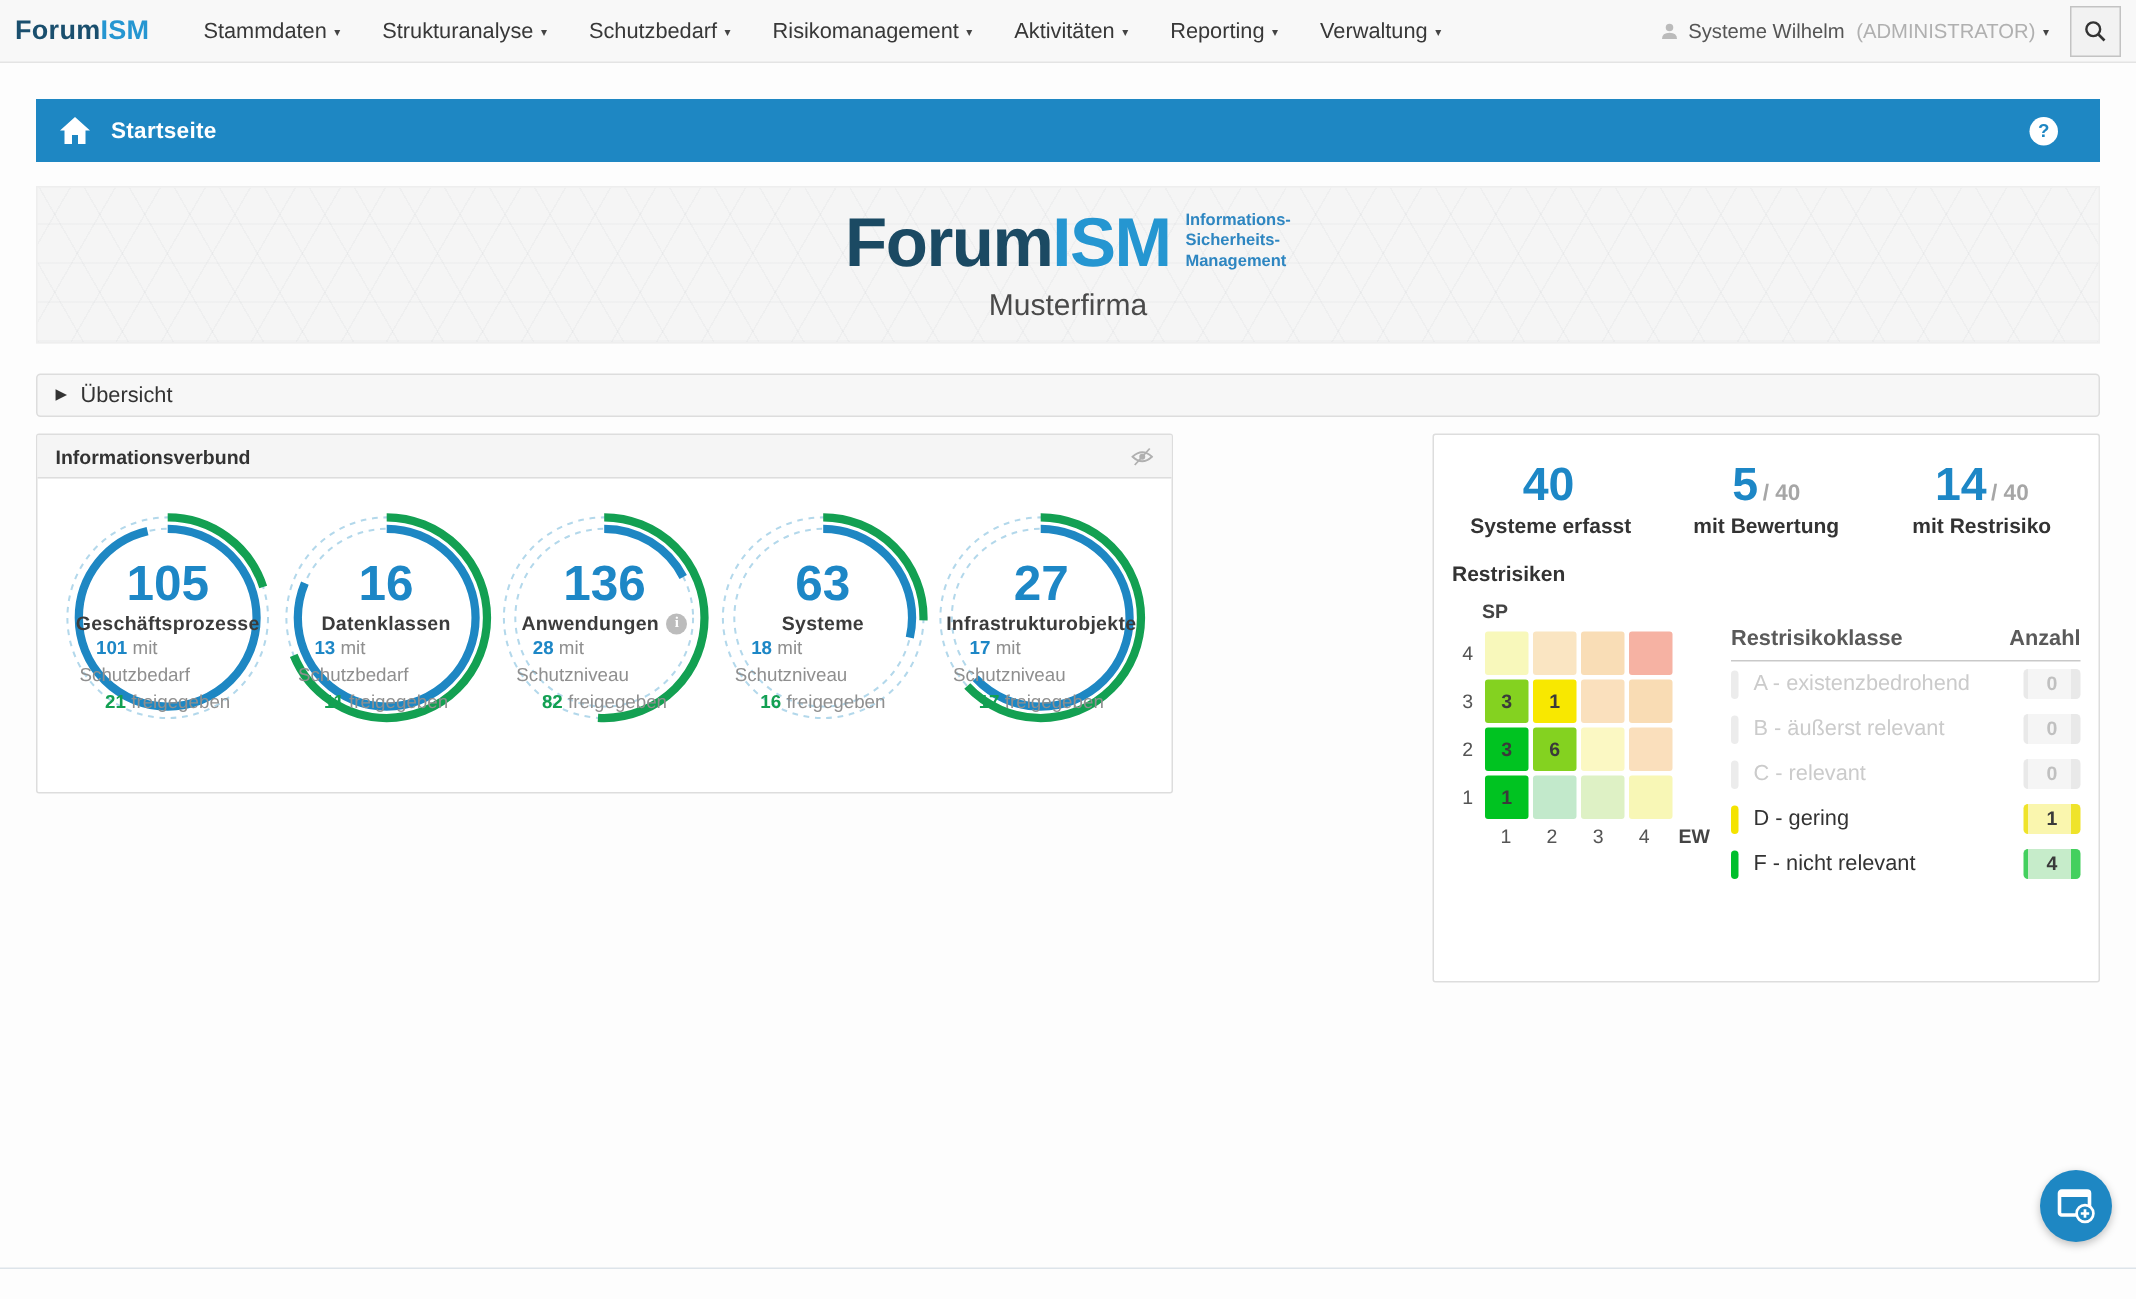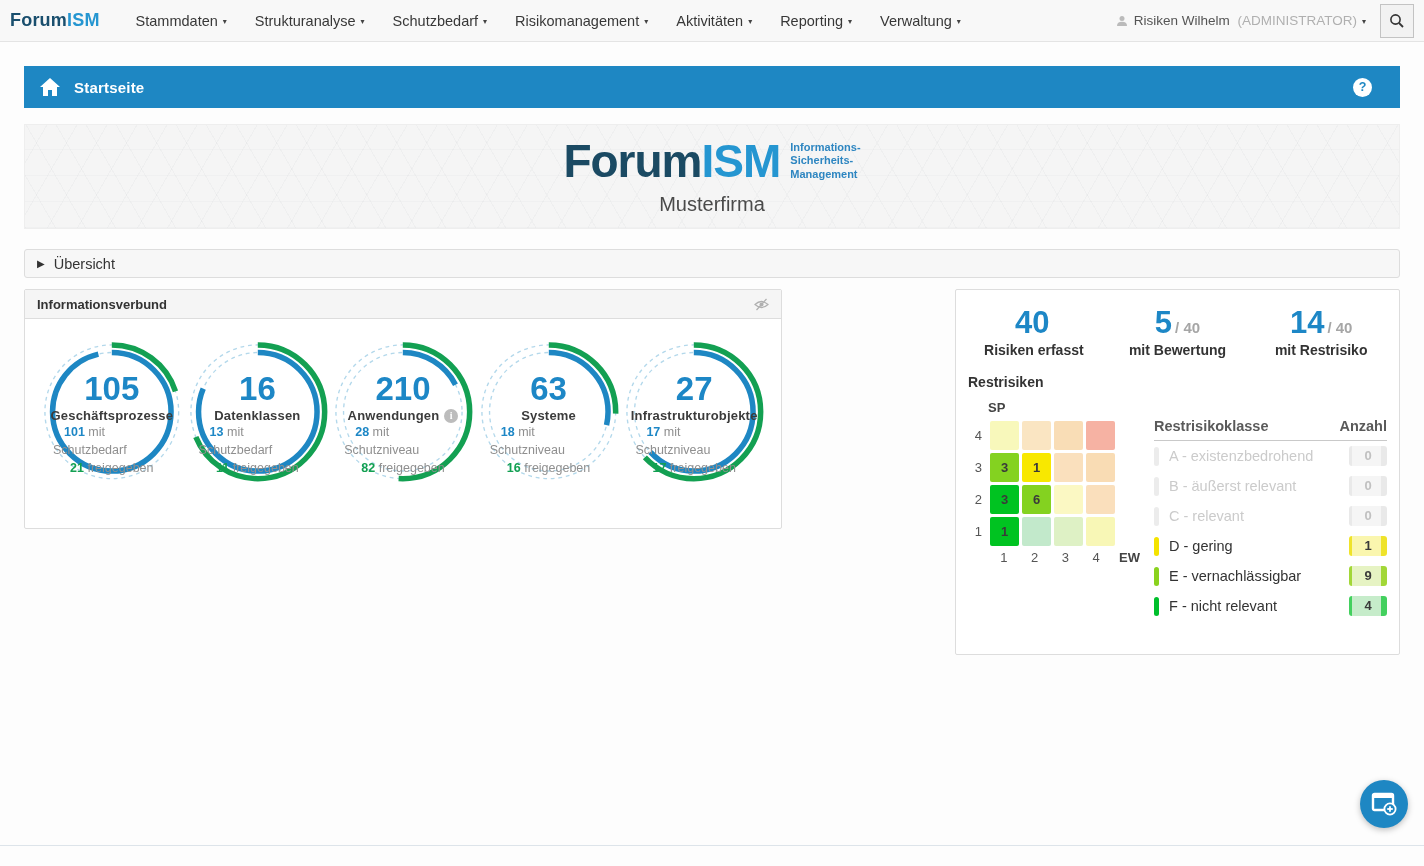--- a/index.html
+++ b/index.html
@@ -185,21 +185,21 @@
         <span>Verwaltung</span>
         <span class="caret">▾</span>
       </a>
     </div>
   <div class="nav-right">
     <div class="user-menu">
       <svg class="user-icon" viewBox="0 0 12 12">
           <circle cx="6" cy="3.4" r="2.5" fill="#8a8a8a"></circle>
           <path d="M1 11 Q1 6.8 6 6.8 Q11 6.8 11 11 Z" fill="#8a8a8a"></path>
         </svg>
-      <span>Risiken Wilhelm</span>&nbsp;<span class="user-role">(ADMINISTRATOR)</span>
+      <span>Systeme Wilhelm</span>&nbsp;<span class="user-role">(ADMINISTRATOR)</span>
       <span class="caret">▾</span>
     </div>
     <div class="search-btn">
       <svg width="16" height="16" viewBox="0 0 16 16">
           <circle cx="6.5" cy="6.5" r="4.6" fill="none" stroke="#333" stroke-width="1.6"></circle>
           <line x1="10" y1="10" x2="14" y2="14" stroke="#333" stroke-width="1.8"></line>
         </svg>
     </div>
   </div>
 </div>
@@ -276,21 +276,21 @@
       </div>
     </div>
     <div class="donut-card">
         <svg viewBox="0 0 172 172">
           <circle cx="86" cy="86" r="79" fill="none" stroke="#b3d8eb" stroke-width="1.6" stroke-dasharray="4.5 4.5"></circle>
           <circle cx="86" cy="86" r="70" fill="none" stroke="#b3d8eb" stroke-width="1.6" stroke-dasharray="4.5 4.5"></circle>
           <circle cx="86" cy="86" r="79" fill="none" stroke="#13a052" stroke-width="6.5" stroke-dasharray="252.8104001236606 496.37163926718733" transform="rotate(-90 86 86)"></circle>
           <circle cx="86" cy="86" r="70" fill="none" stroke="#1e87c3" stroke-width="6.5" stroke-dasharray="76.49095156566452 439.822971502571" transform="rotate(-90 86 86)"></circle>
         </svg>
       <div class="donut-txt">
-        <div class="donut-total">210</div>
+        <div class="donut-total">136</div>
         <div class="donut-label">
             <span>Anwendungen</span>
             <span class="info-ic">i</span>
           </div>
         <div class="donut-line"><span class="v-blue">28</span> <span>mit Schutzniveau</span></div>
         <div class="donut-line"><span class="v-green">82</span> <span>freigegeben</span></div>
       </div>
     </div>
     <div class="donut-card">
         <svg viewBox="0 0 172 172">
@@ -324,21 +324,21 @@
         <div class="donut-line"><span class="v-green">17</span> <span>freigegeben</span></div>
       </div>
     </div>
   </div>
 </div>
 
 <div class="panel panel-risk">
   <div class="stats">
     <div class="stat">
       <div><span class="stat-num">40</span><span class="stat-suffix"></span></div>
-      <div class="stat-label">Risiken erfasst</div>
+      <div class="stat-label">Systeme erfasst</div>
     </div>
     <div class="stat">
       <div><span class="stat-num">5</span><span class="stat-suffix">/ 40</span></div>
       <div class="stat-label">mit Bewertung</div>
     </div>
     <div class="stat">
       <div><span class="stat-num">14</span><span class="stat-suffix">/ 40</span></div>
       <div class="stat-label">mit Restrisiko</div>
     </div>
   </div>
@@ -404,25 +404,20 @@
             <div class="ct-bar" style="background: rgb(236, 236, 236);"></div>
             <div class="ct-label">C - relevant</div>
             <div class="ct-badge" style="background: linear-gradient(90deg, rgb(233, 233, 233) 0px, rgb(233, 233, 233) 3px, rgb(245, 245, 245) 3px, rgb(245, 245, 245) calc(100% - 6px), rgb(233, 233, 233) calc(100% - 6px), rgb(233, 233, 233) 100%);">0</div>
           </div>
           <div class="ct-row">
             <div class="ct-bar" style="background: rgb(244, 227, 0);"></div>
             <div class="ct-label">D - gering</div>
             <div class="ct-badge" style="background: linear-gradient(90deg, rgb(239, 227, 42) 0px, rgb(239, 227, 42) 3px, rgb(250, 246, 174) 3px, rgb(250, 246, 174) calc(100% - 6px), rgb(239, 227, 42) calc(100% - 6px), rgb(239, 227, 42) 100%);">1</div>
           </div>
           <div class="ct-row">
-            <div class="ct-bar" style="background: rgb(138, 210, 30);"></div>
-            <div class="ct-label">E - vernachlässigbar</div>
-            <div class="ct-badge" style="background: linear-gradient(90deg, rgb(162, 215, 55) 0px, rgb(162, 215, 55) 3px, rgb(230, 243, 195) 3px, rgb(230, 243, 195) calc(100% - 6px), rgb(162, 215, 55) calc(100% - 6px), rgb(162, 215, 55) 100%);">9</div>
-          </div>
-          <div class="ct-row">
             <div class="ct-bar" style="background: rgb(0, 191, 44);"></div>
             <div class="ct-label">F - nicht relevant</div>
             <div class="ct-badge" style="background: linear-gradient(90deg, rgb(67, 208, 94) 0px, rgb(67, 208, 94) 3px, rgb(198, 236, 202) 3px, rgb(198, 236, 202) calc(100% - 6px), rgb(67, 208, 94) calc(100% - 6px), rgb(67, 208, 94) 100%);">4</div>
           </div>
         </div>
     </div>
   </div>
 </div>
 
 <div class="fab">

